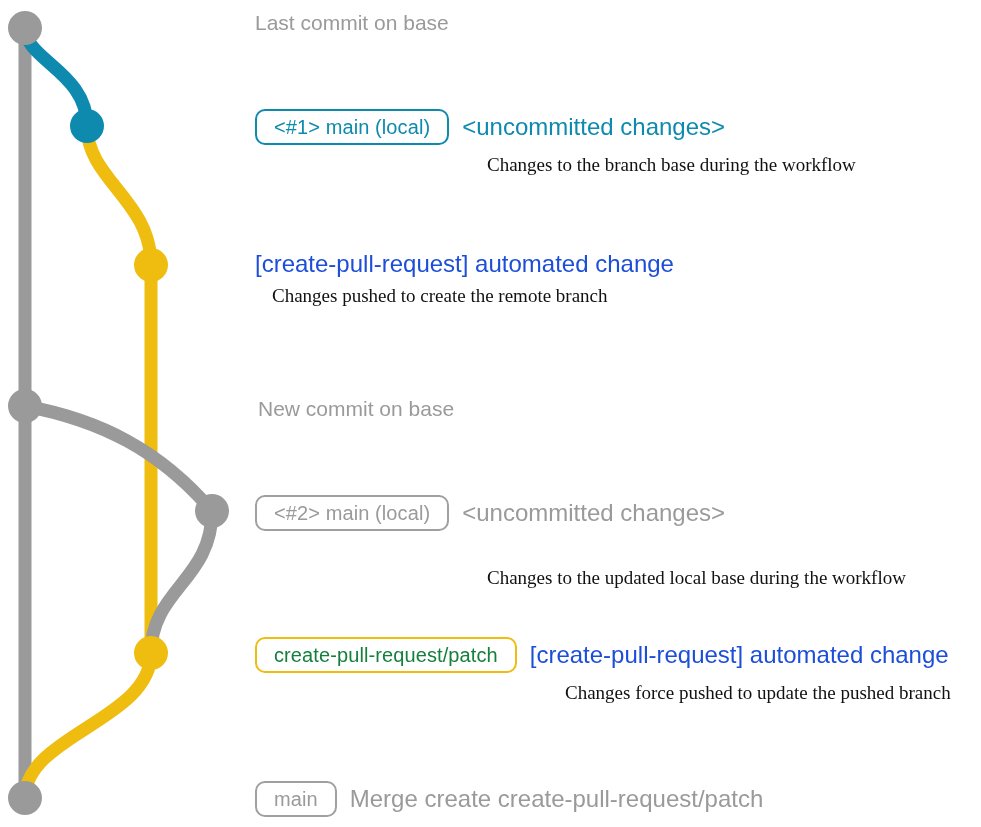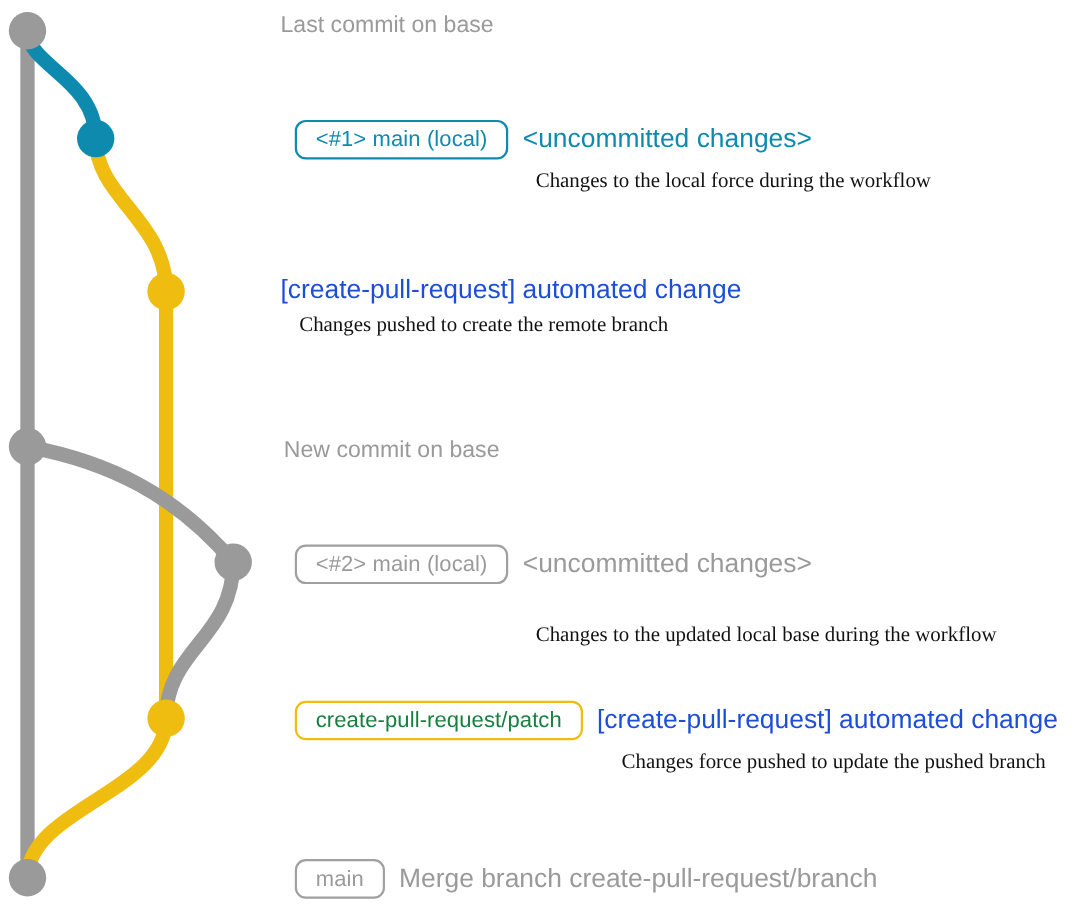--- a/index.html
+++ b/index.html
@@ -45,21 +45,20 @@
     box-sizing: border-box;
     height: 34px;
     padding: 16px 17px;
     border: 2px solid #9a9a9a;
     border-radius: 10px;
     font-size: 20px;
     letter-spacing: 0.1px;
     color: #9a9a9a;
     white-space: nowrap;
     background: #ffffff;
-    margin-left: 13px;
   }
   .badge.blue {
     border-color: #0e8aaf;
     color: #0e8aaf;
   }
   .badge.gold {
     border-color: #eebd10;
     color: #15803d;
   }
   .badge.gray {
@@ -120,21 +119,21 @@
     <div class="row-main">
       <span class="plain-subject subject gray">Last commit on base</span>
     </div>
   </div>
 
   <div class="row" style="left:255px; top:109px;">
     <div class="row-main">
       <span class="badge blue">&lt;#1&gt; main (local)</span>
       <span class="subject blue">&lt;uncommitted changes&gt;</span>
     </div>
-    <div class="note" style="margin-left:232px;">Changes to the local force during the workflow</div>
+    <div class="note" style="margin-left:232px;">Changes to the branch base during the workflow</div>
   </div>
 
   <div class="row" style="left:255px; top:252px;">
     <div class="row-main">
       <span class="subject gold">[create-pull-request] automated change</span>
     </div>
     <div class="note" style="margin-left:17px;">Changes pushed to create the remote branch</div>
   </div>
 
   <div class="row" style="left:258px; top:398px;">
@@ -155,17 +154,17 @@
     <div class="row-main">
       <span class="badge gold">create-pull-request/patch</span>
       <span class="subject gold">[create-pull-request] automated change</span>
     </div>
     <div class="note" style="margin-left:310px;">Changes force pushed to update the pushed branch</div>
   </div>
 
   <div class="row" style="left:255px; top:781px;">
     <div class="row-main">
       <span class="badge gray">main</span>
-      <span class="subject gray">Merge branch create-pull-request/branch</span>
+      <span class="subject gray">Merge create create-pull-request/patch</span>
     </div>
   </div>
 
 </div>
 
 </body></html>

